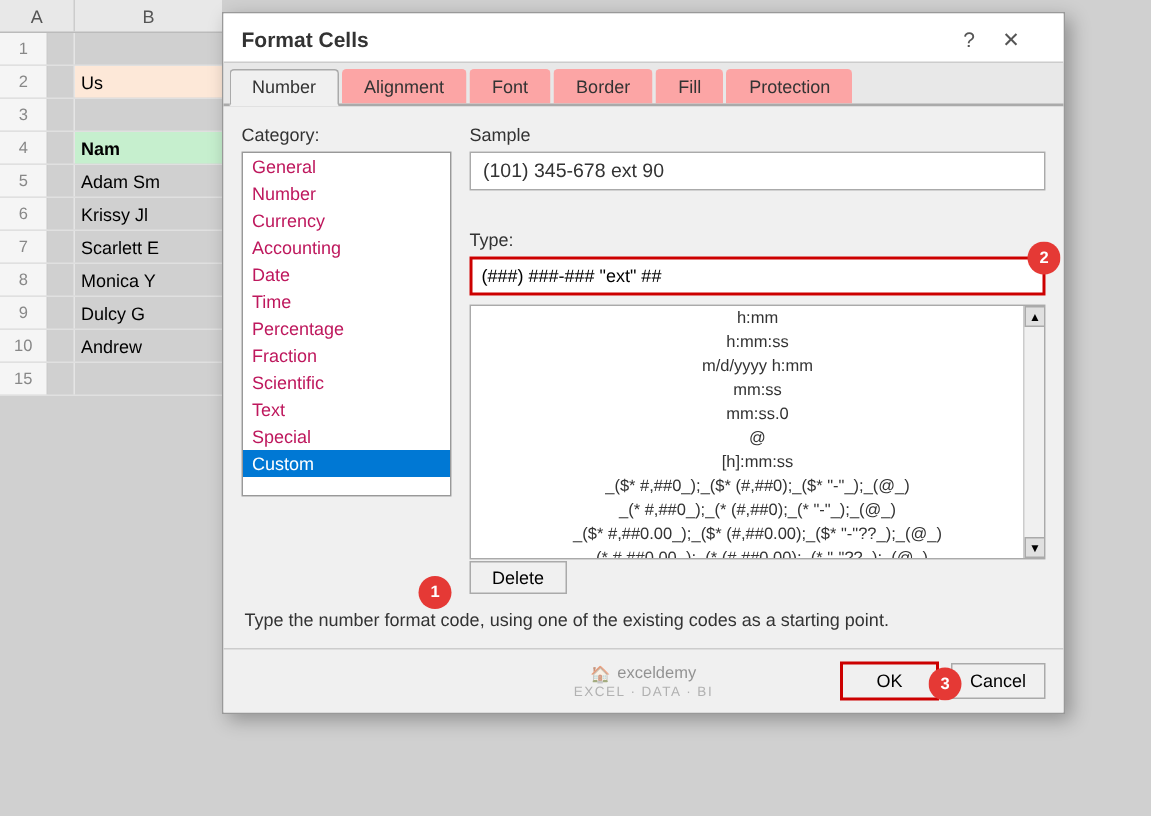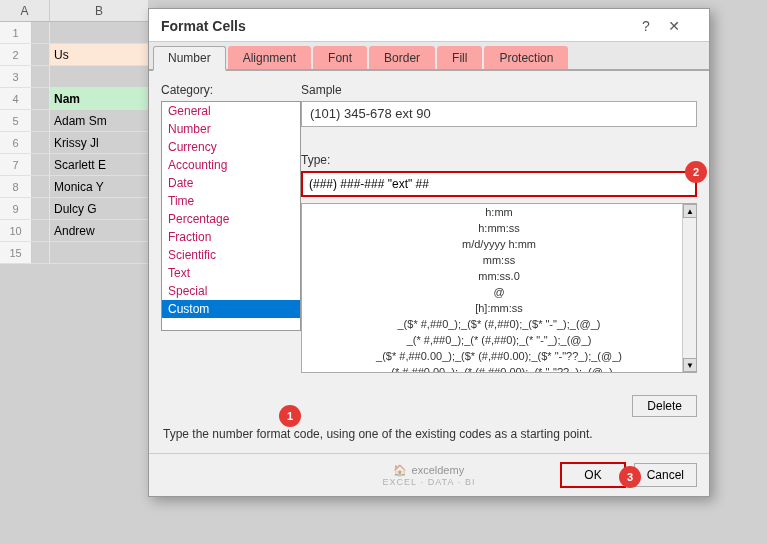--- a/index.html
+++ b/index.html
@@ -88,21 +88,21 @@
     }
 
     
     .dialog-body {
       padding: 12px;
       background: #f0f0f0;
     }
 
     .dialog-content {
       display: flex;
-      gap: 0;
+      gap: 12px;
     }
 
     
     .category-section {
       width: 140px;
       flex-shrink: 0;
     }
 
     .category-label {
       font-size: 12px;
@@ -243,22 +243,22 @@
       background: #f0f0f0;
       border-left: 1px solid #ccc;
       display: flex;
       flex-direction: column;
       justify-content: space-between;
     }
 
     
     .delete-btn-row {
       display: flex;
-      justify-content: flex-end;
-      margin-top: 22px;
+      justify-content: flex-start;
+      margin-top: 1px;
     }
 
     .delete-btn {
       padding: 3px 14px;
       font-size: 12px;
       background: #f0f0f0;
       border: 1px solid #aaa;
       cursor: pointer;
     }
 

